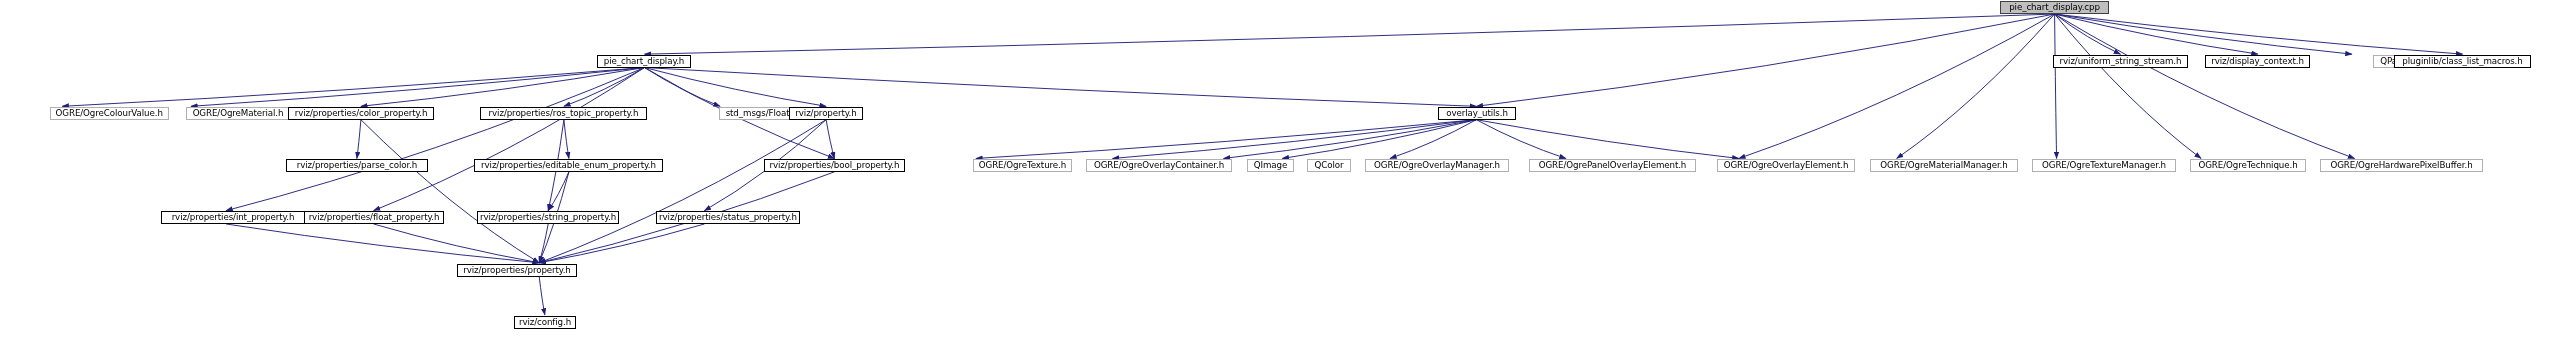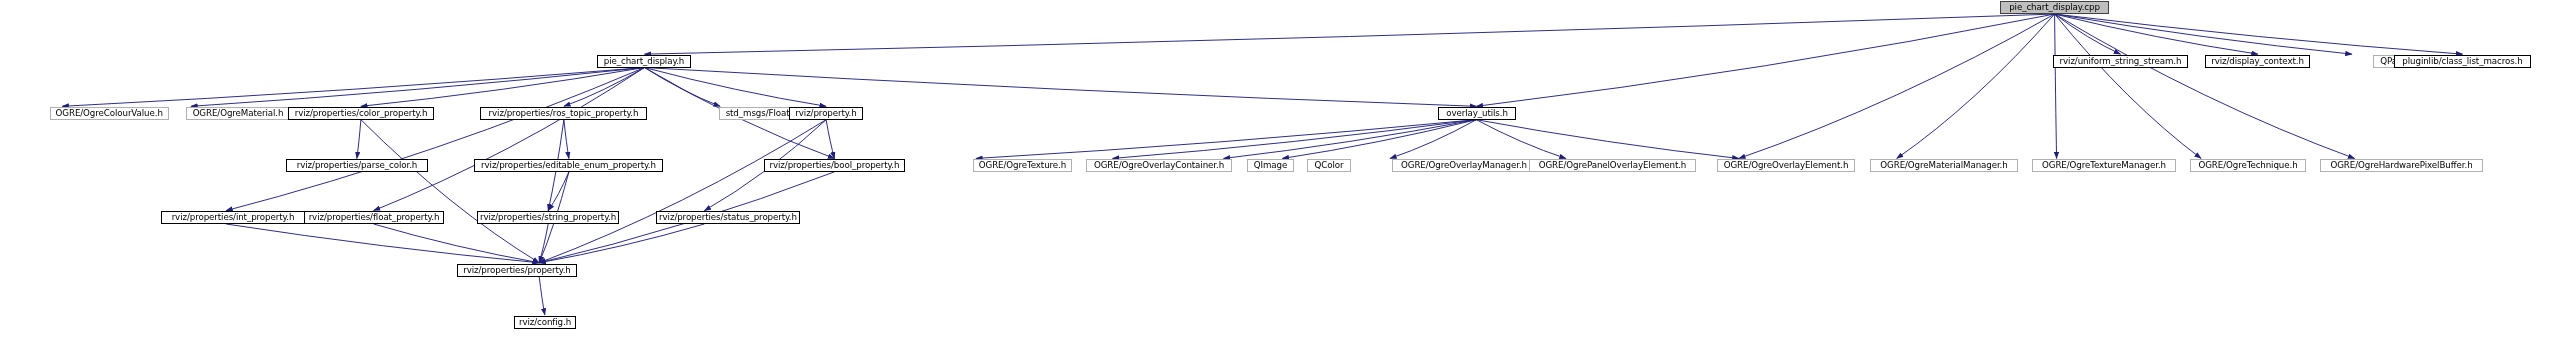--- a/index.html
+++ b/index.html
@@ -141,21 +141,21 @@
       </div>
       <div class="node light" style="left: 1039px; top: 159px; width: 146px;">
         <span>OGRE/OgreOverlayContainer.h</span>
       </div>
       <div class="node light" style="left: 1200px; top: 159px; width: 47px;">
         <span>QImage</span>
       </div>
       <div class="node light" style="left: 1260px; top: 159px; width: 44px;">
         <span>QColor</span>
       </div>
-      <div class="node light" style="left: 1345px; top: 159px; width: 144px;">
+      <div class="node light" style="left: 1318px; top: 159px; width: 144px;">
         <span>OGRE/OgreOverlayManager.h</span>
       </div>
       <div class="node light" style="left: 1482px; top: 159px; width: 167px;">
         <span>OGRE/OgrePanelOverlayElement.h</span>
       </div>
       <div class="node light" style="left: 1670px; top: 159px; width: 138px;">
         <span>OGRE/OgreOverlayElement.h</span>
       </div>
       <div class="node light" style="left: 1823px; top: 159px; width: 148px;">
         <span>OGRE/OgreMaterialManager.h</span>

